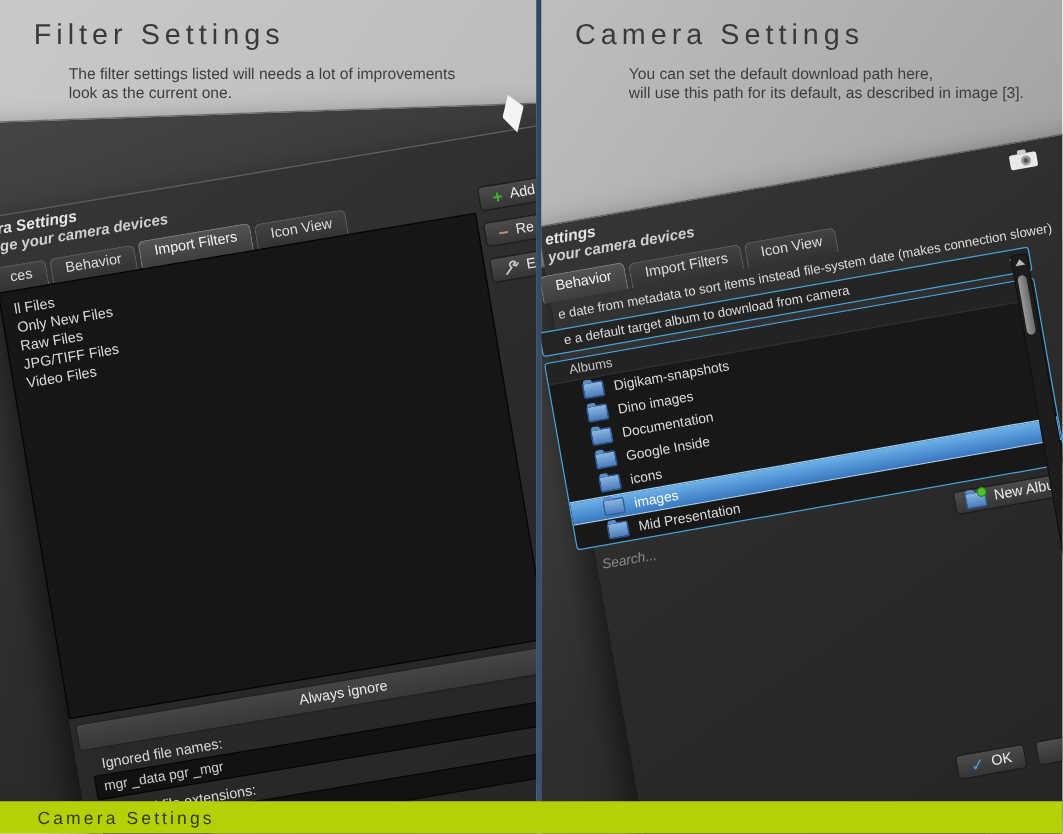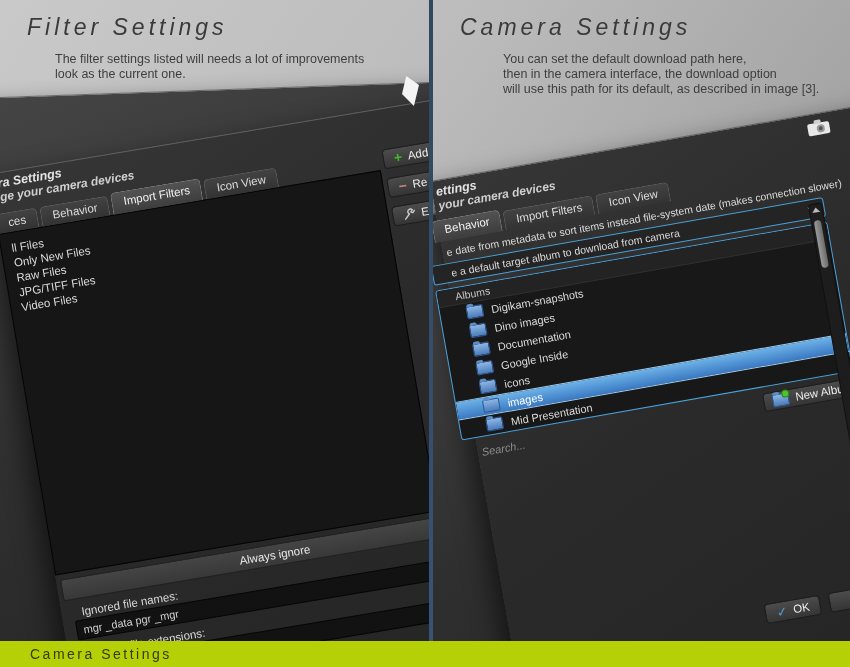--- a/index.html
+++ b/index.html
@@ -6,21 +6,21 @@
   body{font-family:"Liberation Sans","DejaVu Sans",sans-serif;}
   #stage{position:relative;width:850px;height:667px;overflow:hidden;
          background:linear-gradient(125deg,#c9c9c9 0%,#bdbdbd 35%,#a8a8a8 65%,#8d8d8d 100%);}
 
   
   .panel{position:absolute;top:0;height:667px;overflow:hidden;}
   #panel-left{left:0;width:429px;}
   #panel-right{left:433px;width:417px;}
   #divider{position:absolute;left:429px;top:0;width:4px;height:667px;background:linear-gradient(180deg,#31475f,#3a5375);z-index:40;}
 
-  .heading{position:absolute;top:14px;left:27px;font-size:23px;letter-spacing:4px;color:#3a3a3a;white-space:nowrap;font-style:italic;}
+  .heading{position:absolute;top:14px;left:27px;font-size:23px;letter-spacing:4px;color:#3a3a3a;white-space:nowrap;}
   .desc{position:absolute;top:52px;font-size:12.5px;line-height:15px;color:#3e3e3e;}
   .desc span{display:block;white-space:nowrap;}
   #panel-left .desc{left:55px;}
   #panel-right .desc{left:45px;margin-left:25px;}
 
   
   .shot{position:absolute;transform-origin:0 0;}
   .backwin{background:linear-gradient(160deg,#454545,#2f2f2f 55%,#262626);border-top:1px solid #6a6a6a;
            box-shadow:-4px 8px 22px rgba(0,0,0,.45);}
   .card{background:linear-gradient(155deg,#363636,#2a2a2a 45%,#242424);border-top:1px solid #5f5f5f;
@@ -153,21 +153,20 @@
     </div>
   </div>
 
   <div id="divider"></div>
 
   <div id="panel-right" class="panel">
     <div class="heading">Camera Settings</div>
     <div class="desc">
 
     <span>You can set the default download path here,</span>
-        <span>then in the camera interface, the download option</span>
         <span>will use this path for its default, as described in image [3].</span>
       </div>
 
     <div id="back-right" class="shot backwin"></div>
 
     <div id="card-right" class="shot card">
       <svg class="cam-ic" viewBox="0 0 24 17">
         <rect x="1" y="4" width="22" height="12" rx="2" fill="#e8e8e8"></rect>
         <rect x="8" y="1" width="7" height="4" rx="1.5" fill="#d0d0d0"></rect>
         <circle cx="14" cy="10" r="4" fill="#9a9a9a"></circle>

